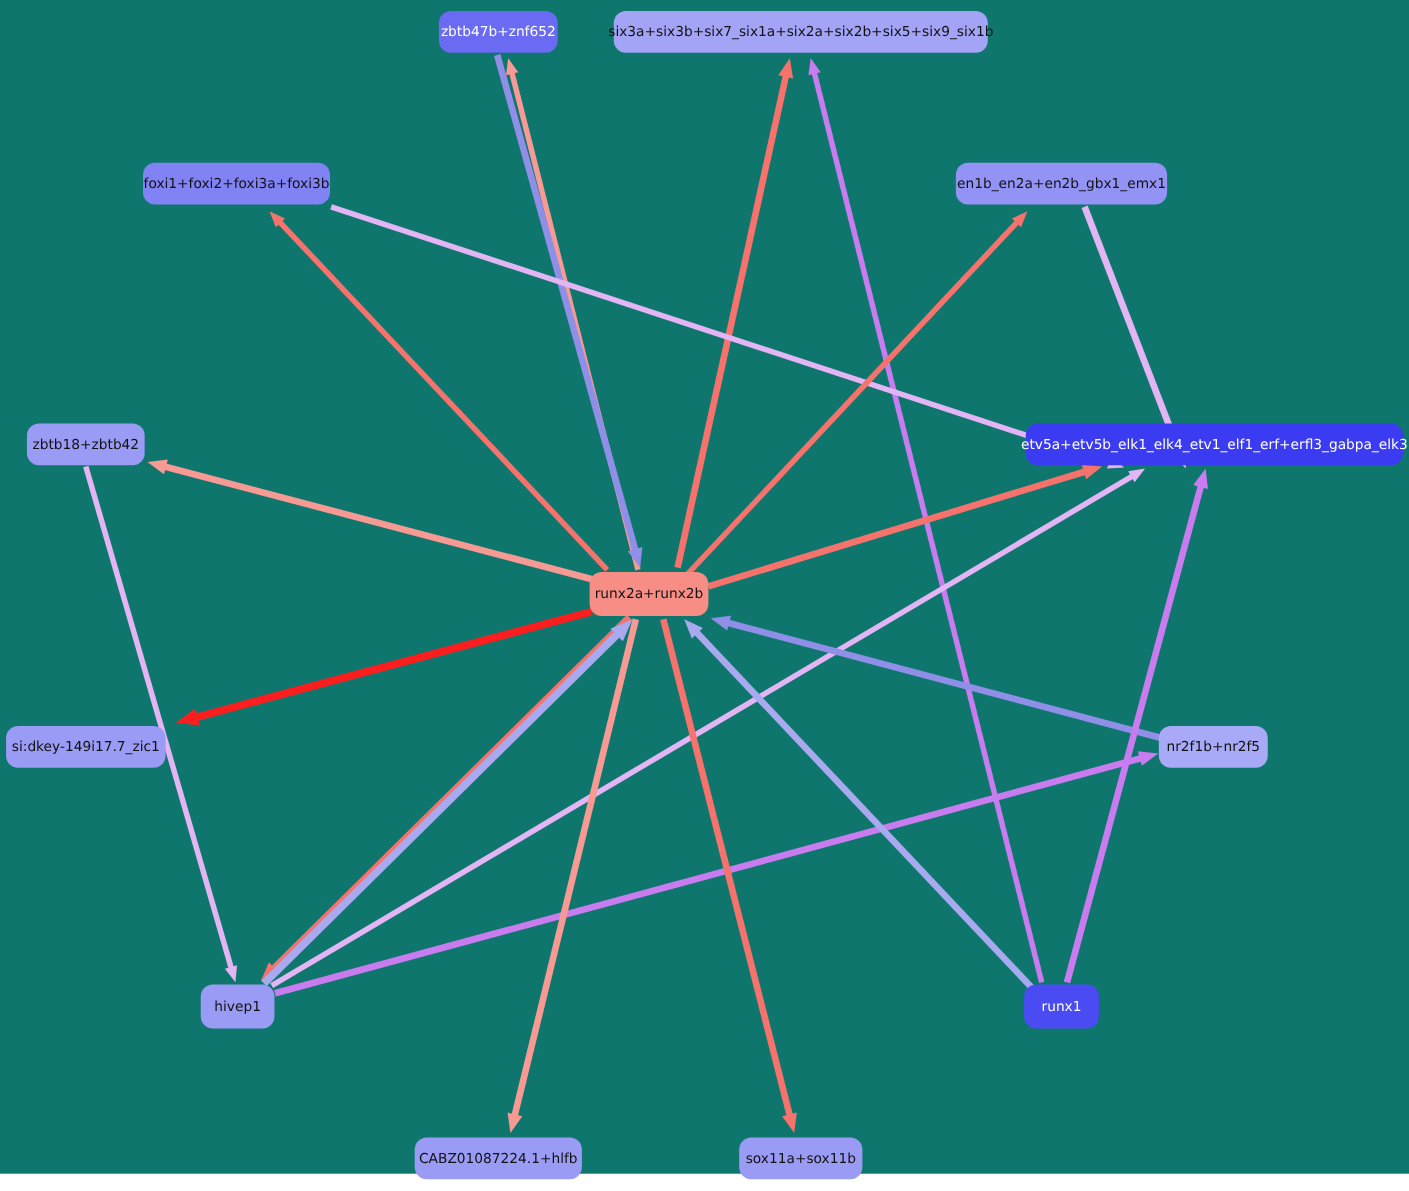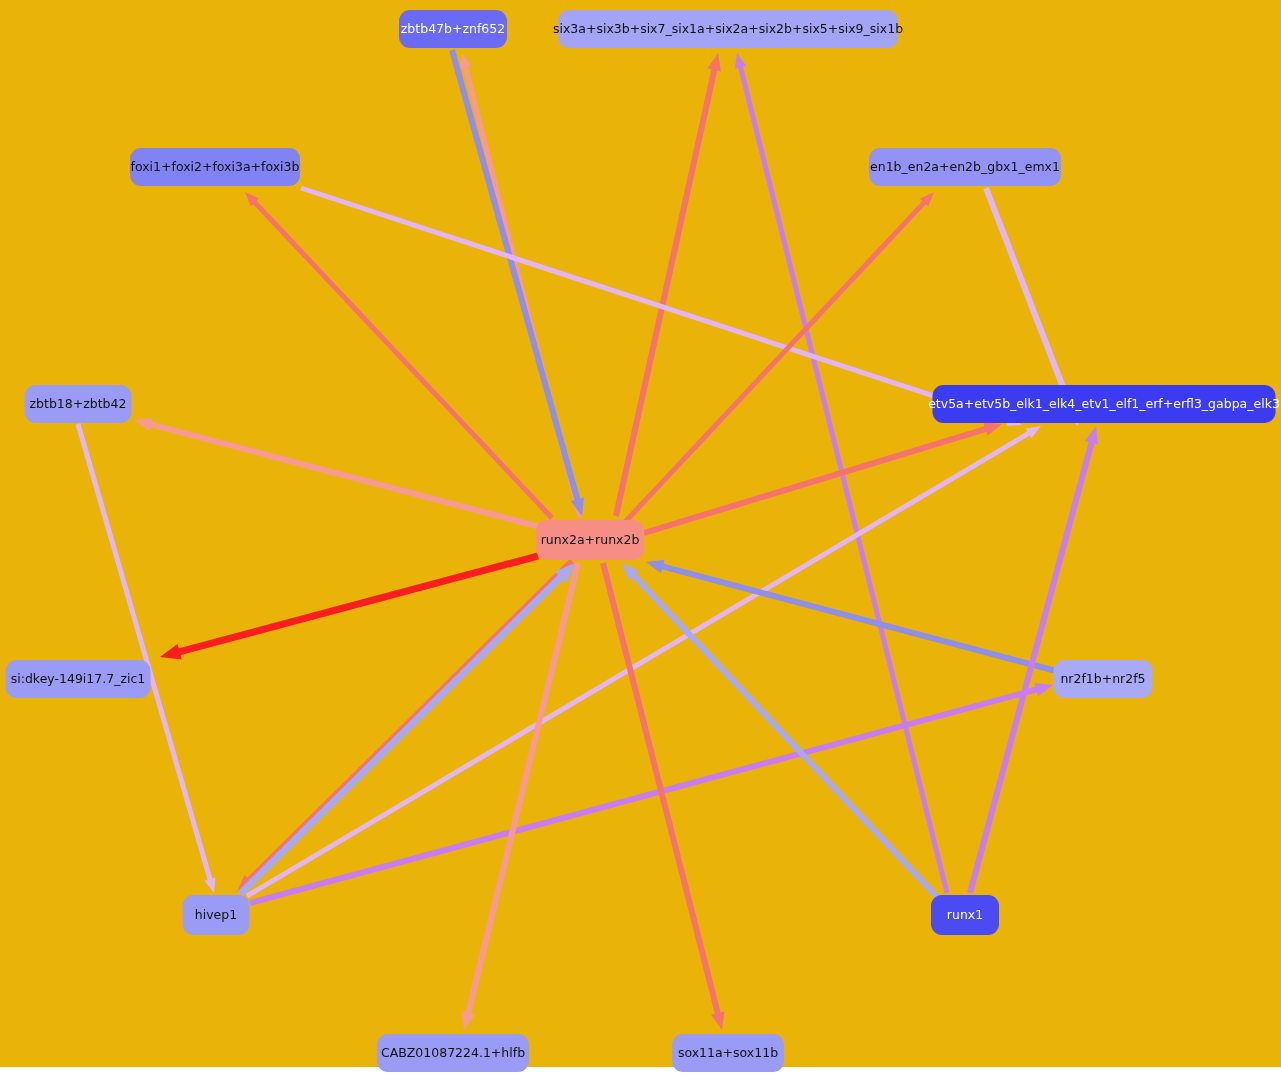--- a/index.html
+++ b/index.html
@@ -10,21 +10,21 @@
   body {
     width: 1281px;
     height: 1083px;
     font-family: "DejaVu Sans", "Liberation Sans", sans-serif;
     overflow: hidden;
   }
   #graph-root {
     position: relative;
     width: 1281px;
     height: 1067px;
-    background: #eab308;
+    background: #0f766e;
   }
   svg.graph-canvas {
     position: absolute;
     left: 0;
     top: 0;
     width: 1281px;
     height: 1083px;
     display: block;
   }
   .node-rect {

